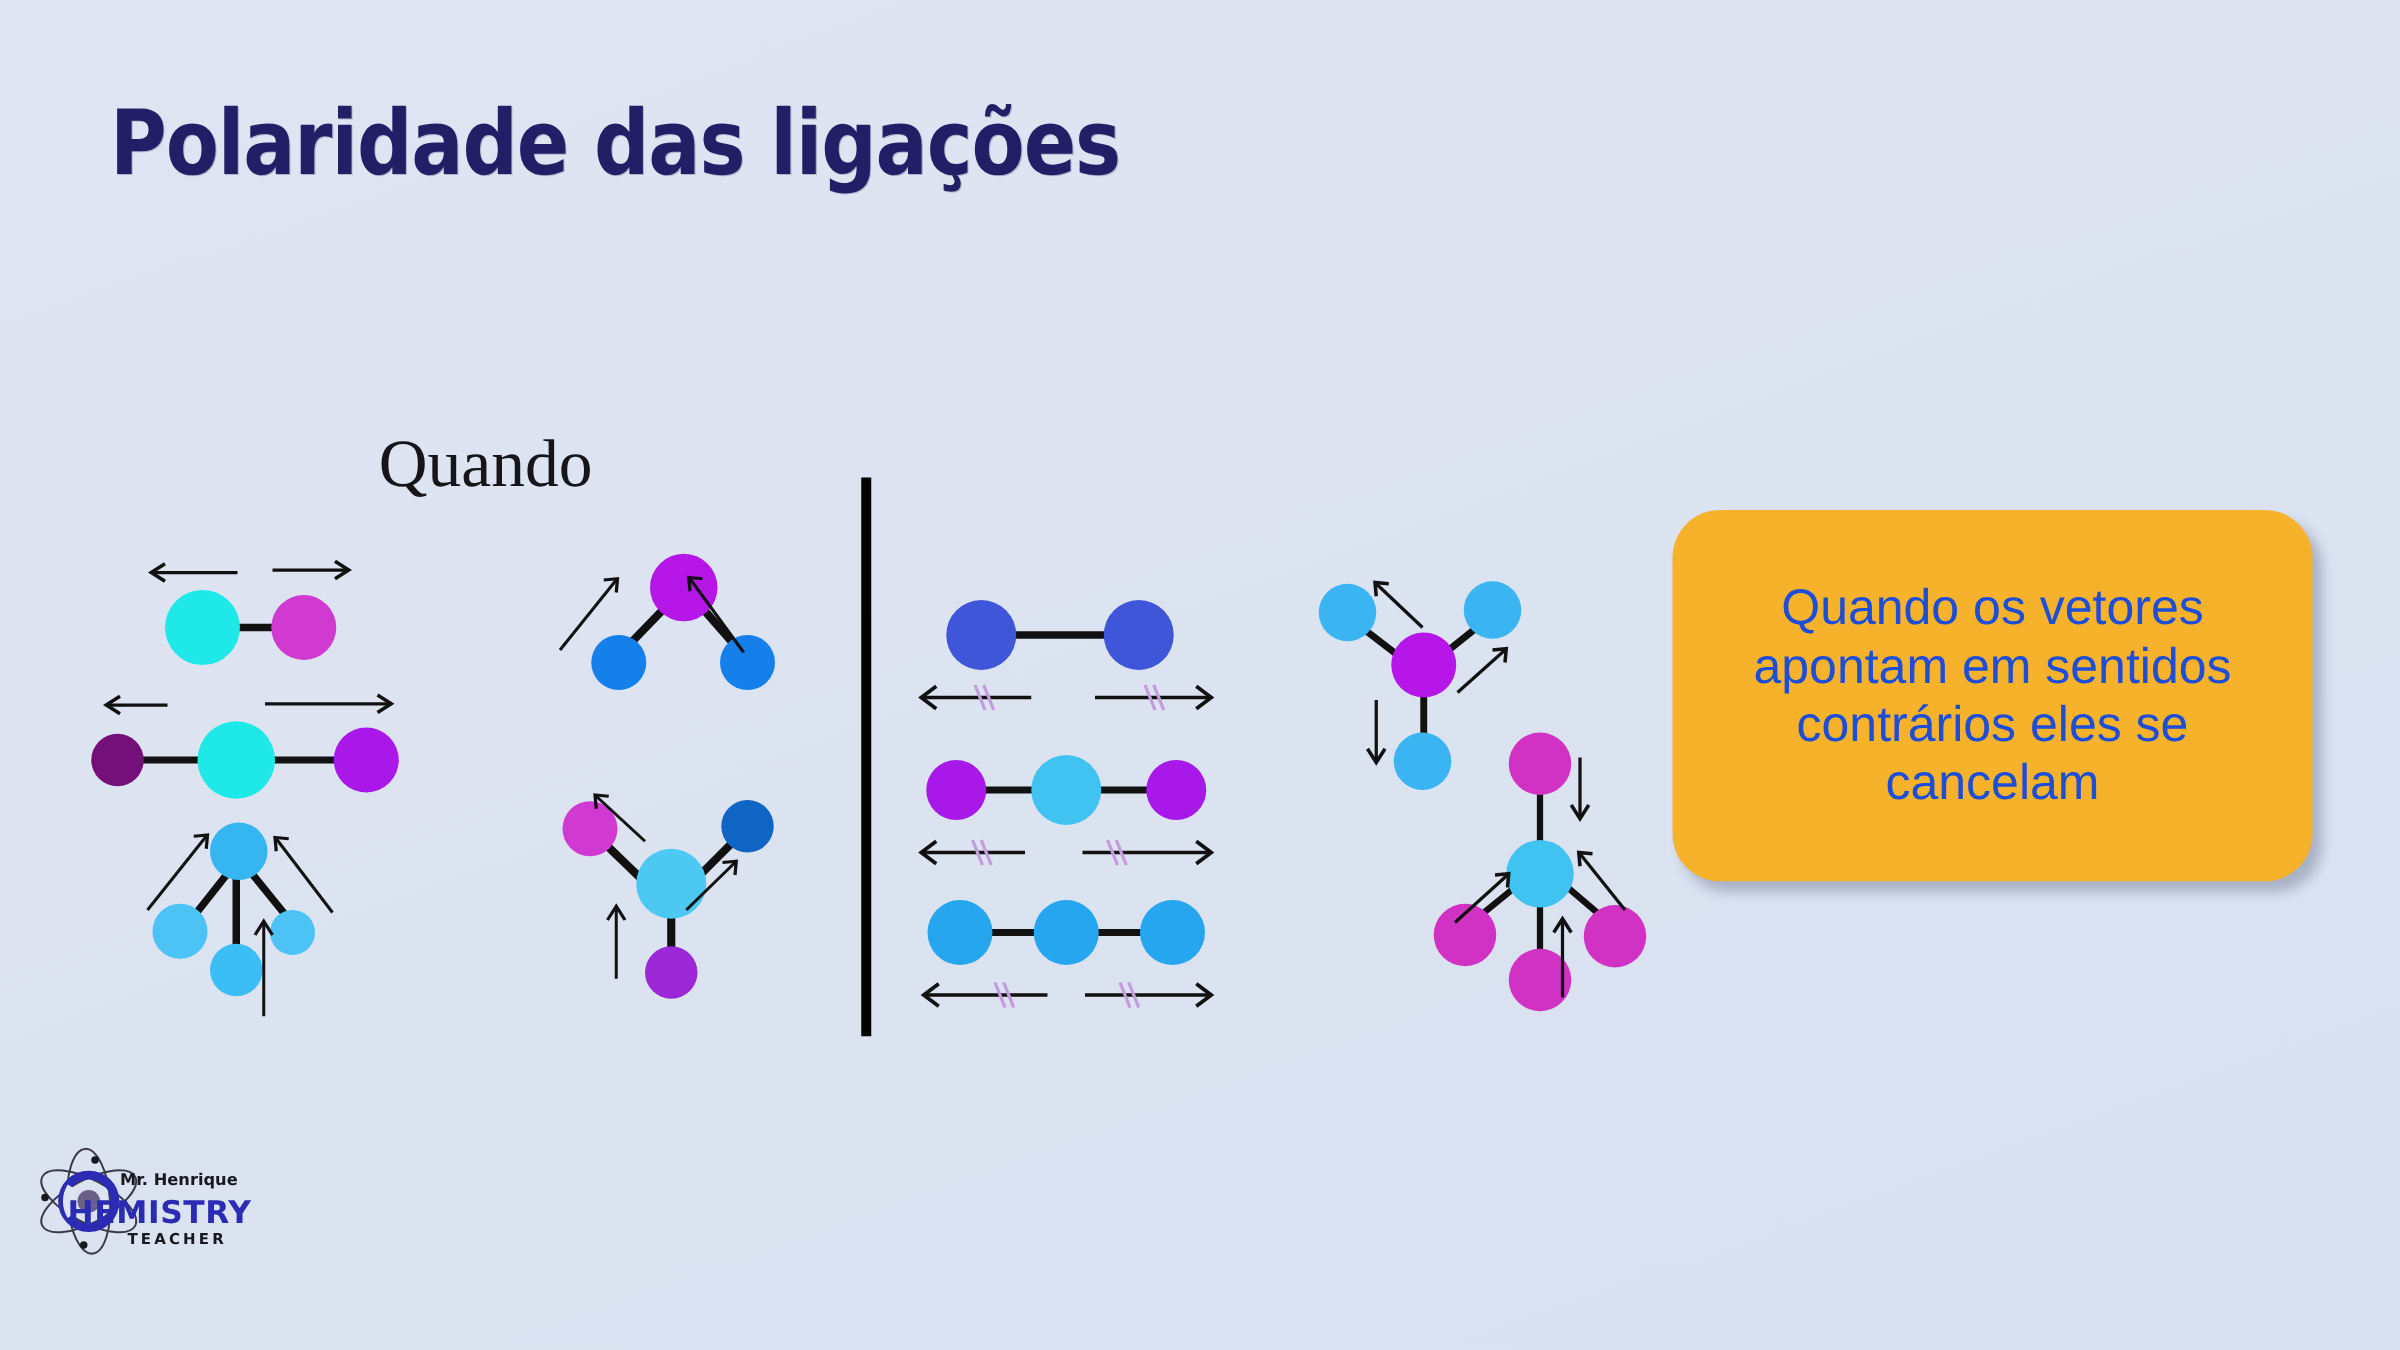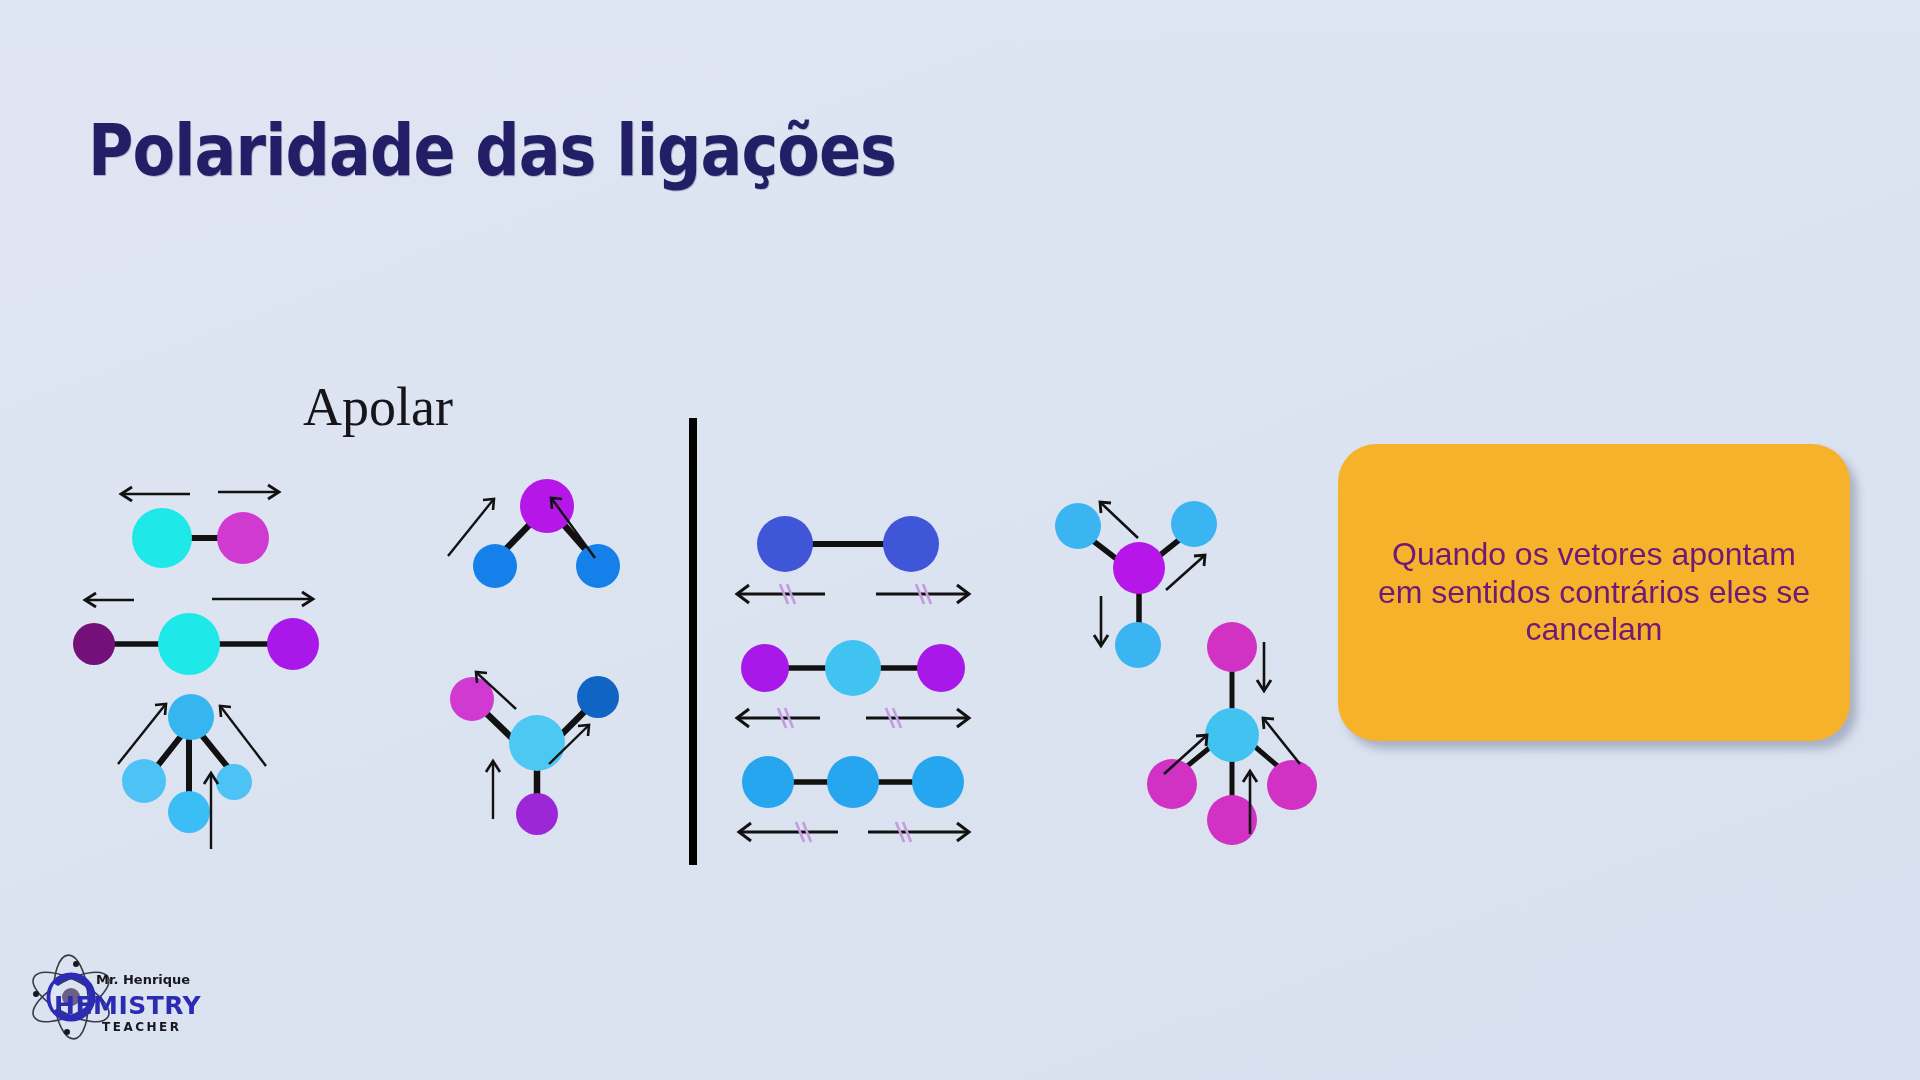--- a/index.html
+++ b/index.html
@@ -11,21 +11,20 @@
     height: 1080px;
     overflow: hidden;
     background: #dde4f2;
     font-family: "Liberation Sans", sans-serif;
     position: relative;
   }
   #slide {
     position: absolute;
     inset: 0;
     background: linear-gradient(160deg, #dfe5f3 0%, #dbe2f0 55%, #d9e1f0 100%);
-    margin-top: 36px;
   }
 
   
   #title {
     position: absolute;
     left: 88px;
     top: 78px;
     font-family: "DejaVu Sans", sans-serif;
     font-weight: 700;
     font-size: 72px;
@@ -74,23 +73,23 @@
     width: 512px;
     height: 297px;
     background: #f7b22c;
     border-radius: 38px;
     box-shadow: 7px 8px 9px rgba(60,70,100,0.30);
     display: flex;
     align-items: center;
     justify-content: center;
   }
   #callout-text {
-    color: #701a75;
+    color: #1d4ed8;
     font-family: "Liberation Sans", sans-serif;
-    font-size: 32px;
+    font-size: 40px;
     line-height: 1.17;
     text-align: center;
     padding: 0 31px;
     font-weight: 400;
   }
 
   
   #logo {
     position: absolute;
     left: 24px;
@@ -100,21 +99,21 @@
   }
   #logo svg { display: block; }
 </style>
 </head>
 <body>
 
 <div id="slide">
 
   <div id="title">Polaridade das ligações</div>
 
-  <div class="col-head" id="head-polar">Apolar</div>
+  <div class="col-head" id="head-polar">Quando</div>
 
   <div id="divider"></div>
 
   <div class="mol" style="left:100px; top:440px;">
     <svg width="220" height="100" viewBox="0 0 220 100">
 
       <g stroke="#111" stroke-width="2.6" fill="none">
         <line x1="22" y1="18" x2="90" y2="18"></line>
         <polyline points="32,11 21,18 32,25" stroke-width="2.8"></polyline>
         <line x1="118" y1="16" x2="178" y2="16"></line>

